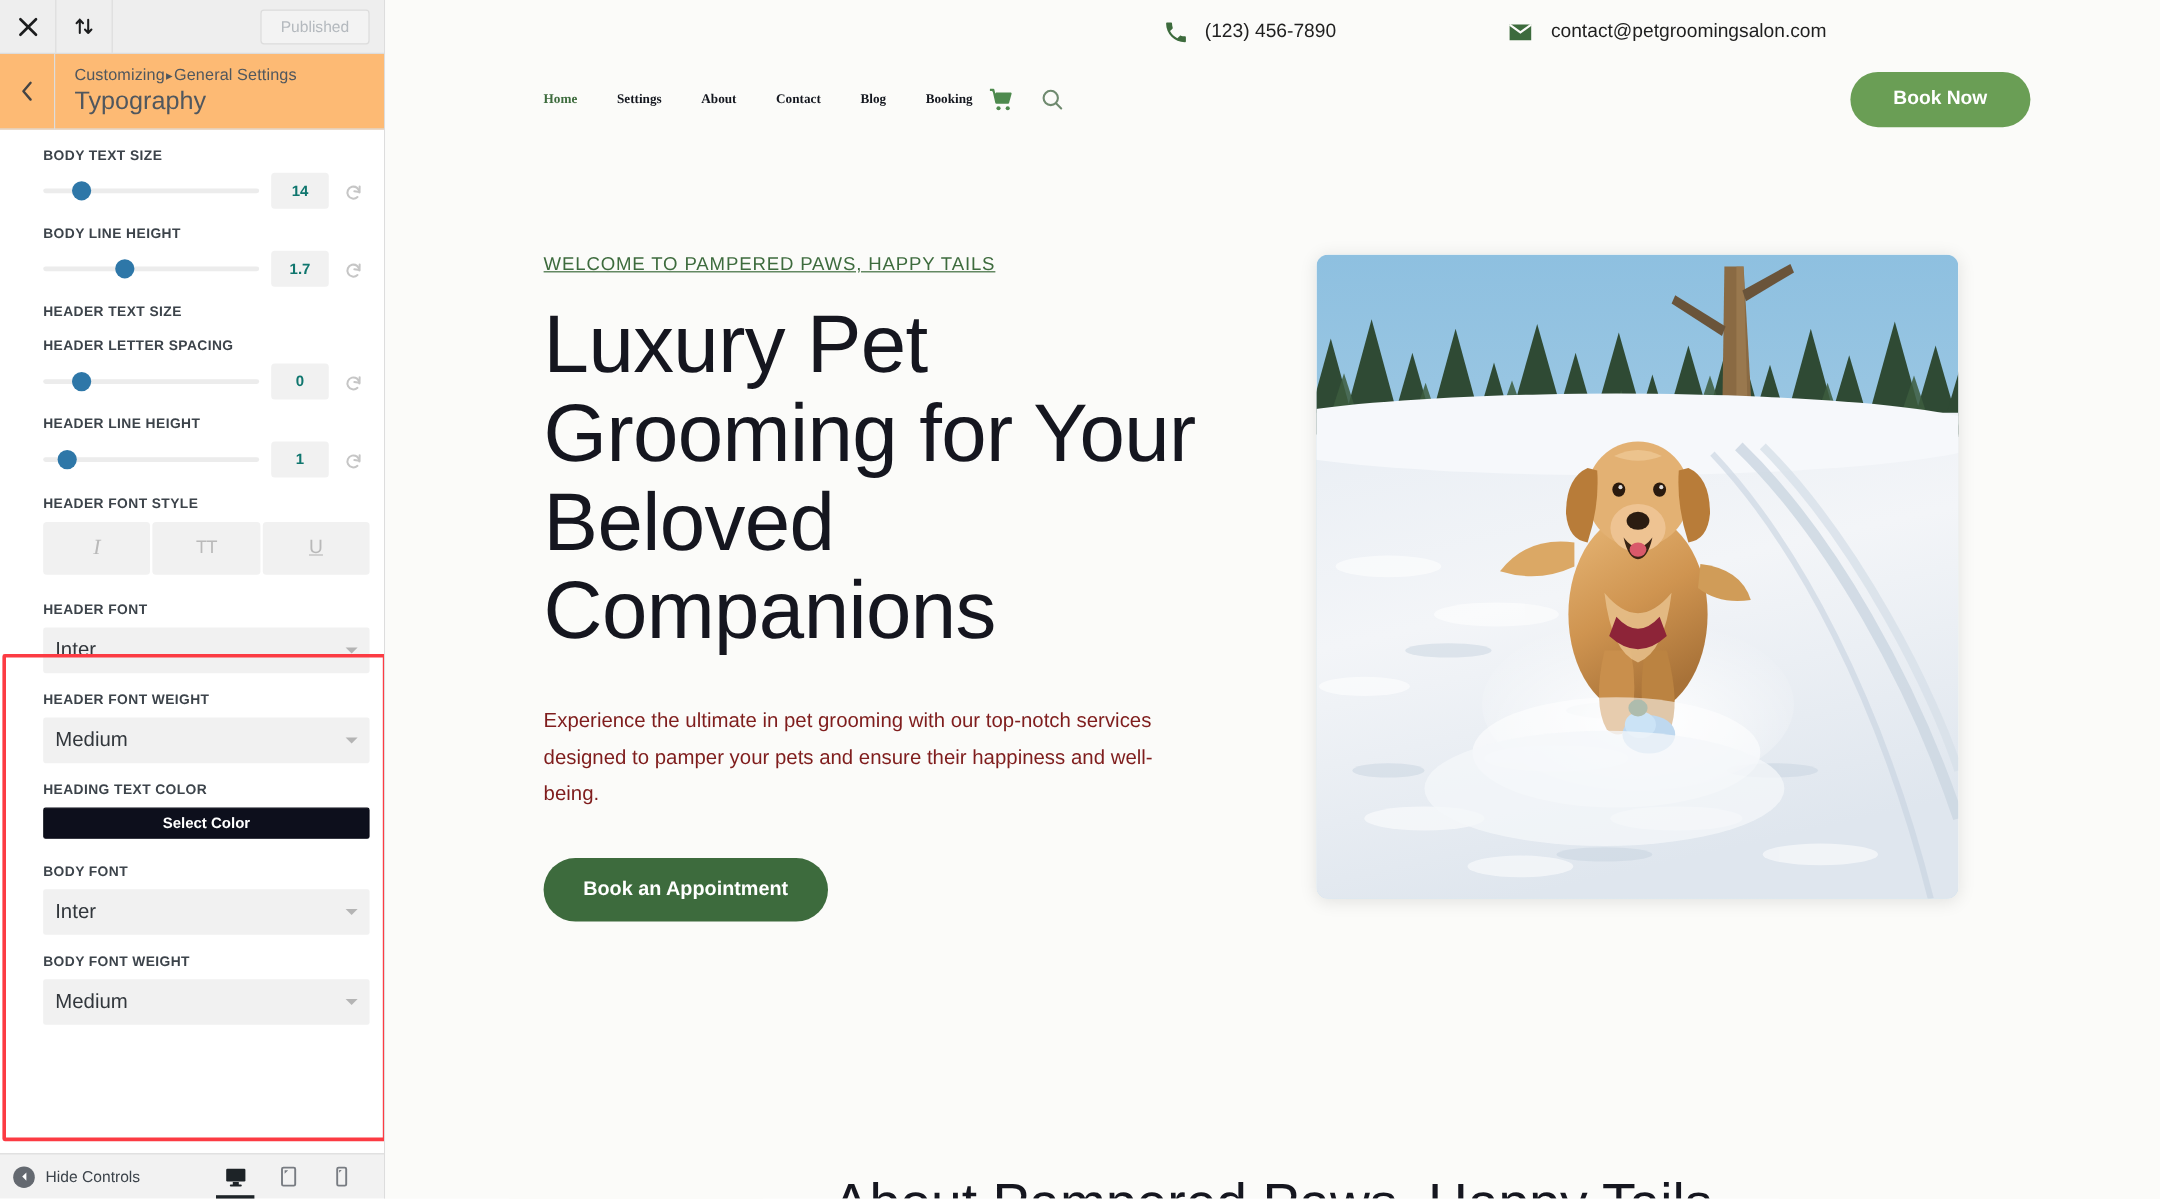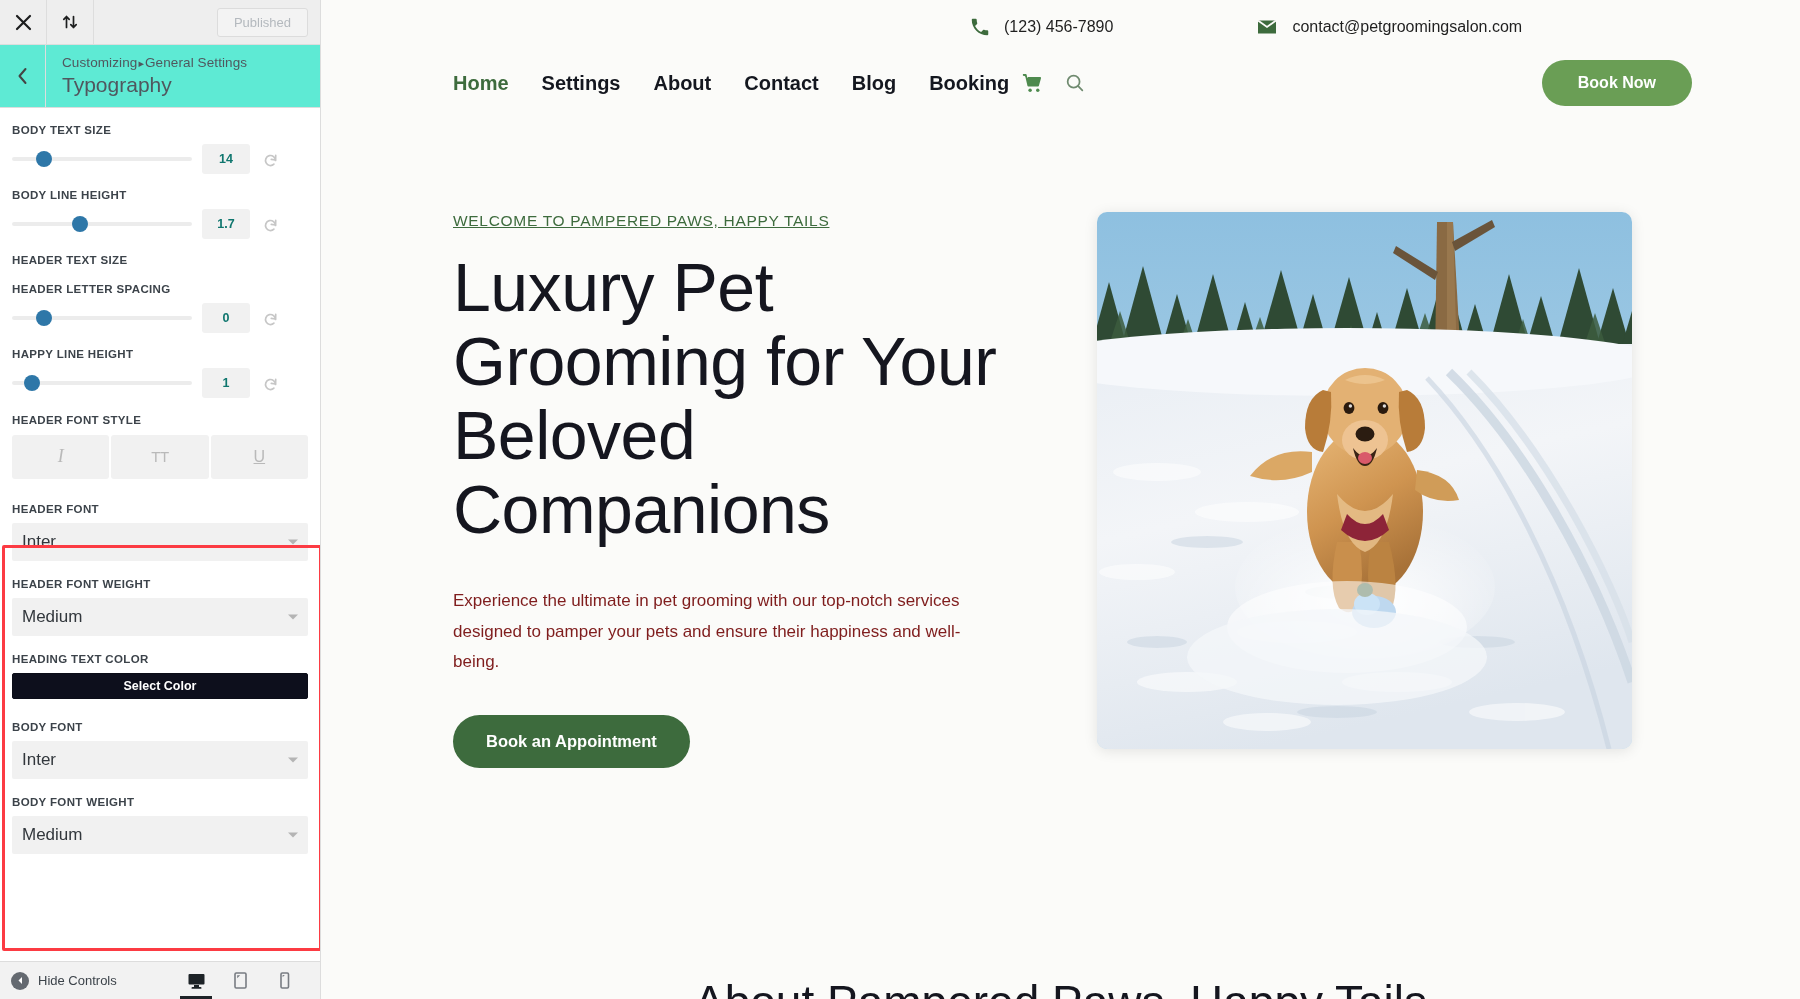--- a/index.html
+++ b/index.html
@@ -47,21 +47,21 @@
     font-size: 13px;
     padding: 6px 16px;
     cursor: default;
   }
 
   .cz-header {
     height: 63px;
     border-bottom: 1px solid #ddd;
     display: flex;
     align-items: center;
-    background: #5eead4;
+    background: #fdba74;
   }
   .cz-back {
     width: 46px; height: 63px;
     display: flex; align-items: center; justify-content: center;
     border-right: 1px solid #ddd;
     color: #444;
     cursor: pointer;
   }
   .cz-header-text { padding-left: 16px; }
   .cz-breadcrumb {
@@ -79,21 +79,21 @@
     margin-top: 1px;
   }
 
   .cz-body {
     position: absolute;
     top: 109px; left: 0; right: 0; bottom: 38px;
     overflow: hidden;
     background: #fff;
   }
 
-  .ctrl { padding: 0 12px; margin-top: 13px; }
+  .ctrl { padding: 0 12px; margin-top: 13px; margin-left: 24px; }
   .ctrl-label {
     font-size: 11.5px;
     font-weight: bold;
     color: #3c434a;
     letter-spacing: 0.35px;
     line-height: 1.4;
     display: block;
     margin-bottom: 6px;
   }
 
@@ -255,26 +255,27 @@
   .contact-email { margin-left: 142px; }
   .contact-icon { color: #3d6b3d; display: flex; align-items: center; }
 
   .site-nav {
     display: flex;
     align-items: center;
     height: 58px;
     padding-left: 132px;
   }
   .nav-link {
-    font-size: 20px;
+    font-size: 11px;
     font-weight: bold;
     color: #14171f;
     margin-right: 33px;
     cursor: pointer;
     white-space: nowrap;
+    font-family: Liberation Serif, serif;
   }
   .nav-link.active { color: #3d6b3d; }
   .nav-link.booking { margin-right: 12px; }
   .nav-icon { color: #4e8a4e; cursor: pointer; display: flex; align-items: center; }
   .nav-icon.search { color: #6f8a6f; margin-left: 20px; }
   .book-now {
     margin-left: auto;
     margin-right: 108px;
     background: #6a9e55;
     color: #fff;
@@ -437,21 +438,21 @@
           <div class="slider-reset">
             <svg width="17" height="17" viewBox="0 0 17 17">
                 <path d="M13.5 9.5a5 5 0 1 0-1.6 3.7" stroke="#c6c6c6" stroke-width="1.7" fill="none" stroke-linecap="round"></path>
                 <path d="M13.7 4.4 L13.6 9.0 L9.3 8.4" stroke="#c6c6c6" stroke-width="1.7" fill="none" stroke-linecap="round" stroke-linejoin="round"></path>
               </svg>
           </div>
         </div>
       </div>
 
       <div class="ctrl">
-        <span class="ctrl-label">HAPPY LINE HEIGHT</span>
+        <span class="ctrl-label">HEADER LINE HEIGHT</span>
         <div class="slider-row">
           <div class="slider-track">
             <div class="slider-thumb" style="left:11%"></div>
           </div>
           <div class="slider-value">1</div>
           <div class="slider-reset">
             <svg width="17" height="17" viewBox="0 0 17 17">
                 <path d="M13.5 9.5a5 5 0 1 0-1.6 3.7" stroke="#c6c6c6" stroke-width="1.7" fill="none" stroke-linecap="round"></path>
                 <path d="M13.7 4.4 L13.6 9.0 L9.3 8.4" stroke="#c6c6c6" stroke-width="1.7" fill="none" stroke-linecap="round" stroke-linejoin="round"></path>
               </svg>

